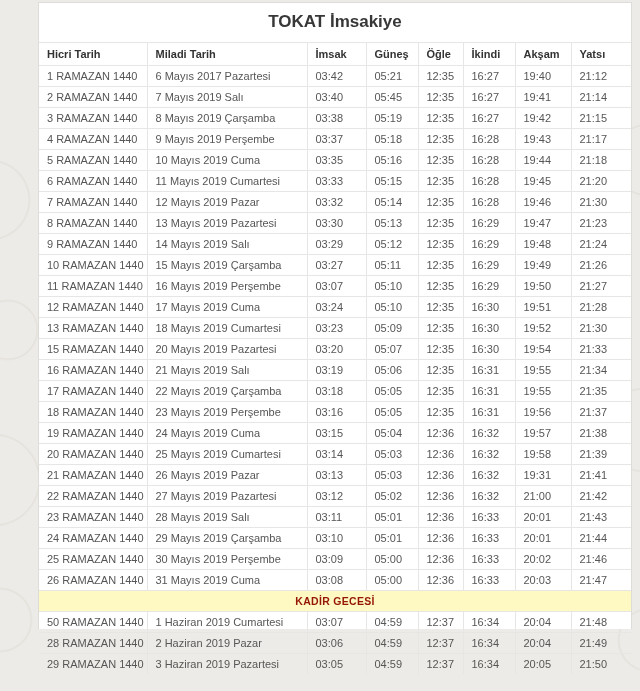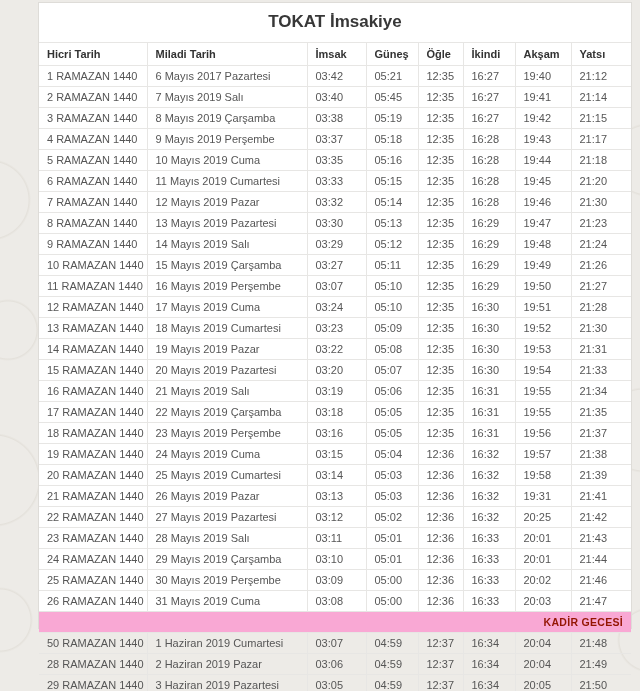--- a/index.html
+++ b/index.html
@@ -48,24 +48,24 @@
     white-space: nowrap;
   }
   table.imsakiye th:first-child, table.imsakiye td:first-child { border-left: none; }
   table.imsakiye th {
     font-weight: bold;
     color: #333333;
     padding-top: 5px; padding-bottom: 5px;
   }
   table.imsakiye td { color: #565656; }
   tr.banner-row td {
-    background: #f9a8d4;
+    background: #fef9c3;
     color: #941603;
     font-weight: bold;
-    text-align: right;
+    text-align: center;
     font-size: 10.5px;
     letter-spacing: 0.3px;
     border-left: none;
     padding-top: 4px; padding-bottom: 4px;
   }
 </style>
 </head>
 <body>
 
 <div class="card">
@@ -230,30 +230,20 @@
     <td>13 RAMAZAN 1440</td>
     <td>18 Mayıs 2019 Cumartesi</td>
     <td>03:23</td>
     <td>05:09</td>
     <td>12:35</td>
     <td>16:30</td>
     <td>19:52</td>
     <td>21:30</td>
   </tr>
 
-  <tr>
-    <td>14 RAMAZAN 1440</td>
-    <td>19 Mayıs 2019 Pazar</td>
-    <td>03:22</td>
-    <td>05:08</td>
-    <td>12:35</td>
-    <td>16:30</td>
-    <td>19:53</td>
-    <td>21:31</td>
-  </tr>
 
   <tr>
     <td>15 RAMAZAN 1440</td>
     <td>20 Mayıs 2019 Pazartesi</td>
     <td>03:20</td>
     <td>05:07</td>
     <td>12:35</td>
     <td>16:30</td>
     <td>19:54</td>
     <td>21:33</td>
@@ -325,21 +315,21 @@
     <td>21:41</td>
   </tr>
 
   <tr>
     <td>22 RAMAZAN 1440</td>
     <td>27 Mayıs 2019 Pazartesi</td>
     <td>03:12</td>
     <td>05:02</td>
     <td>12:36</td>
     <td>16:32</td>
-    <td>20:25</td>
+    <td>21:00</td>
     <td>21:42</td>
   </tr>
 
   <tr>
     <td>23 RAMAZAN 1440</td>
     <td>28 Mayıs 2019 Salı</td>
     <td>03:11</td>
     <td>05:01</td>
     <td>12:36</td>
     <td>16:33</td>

